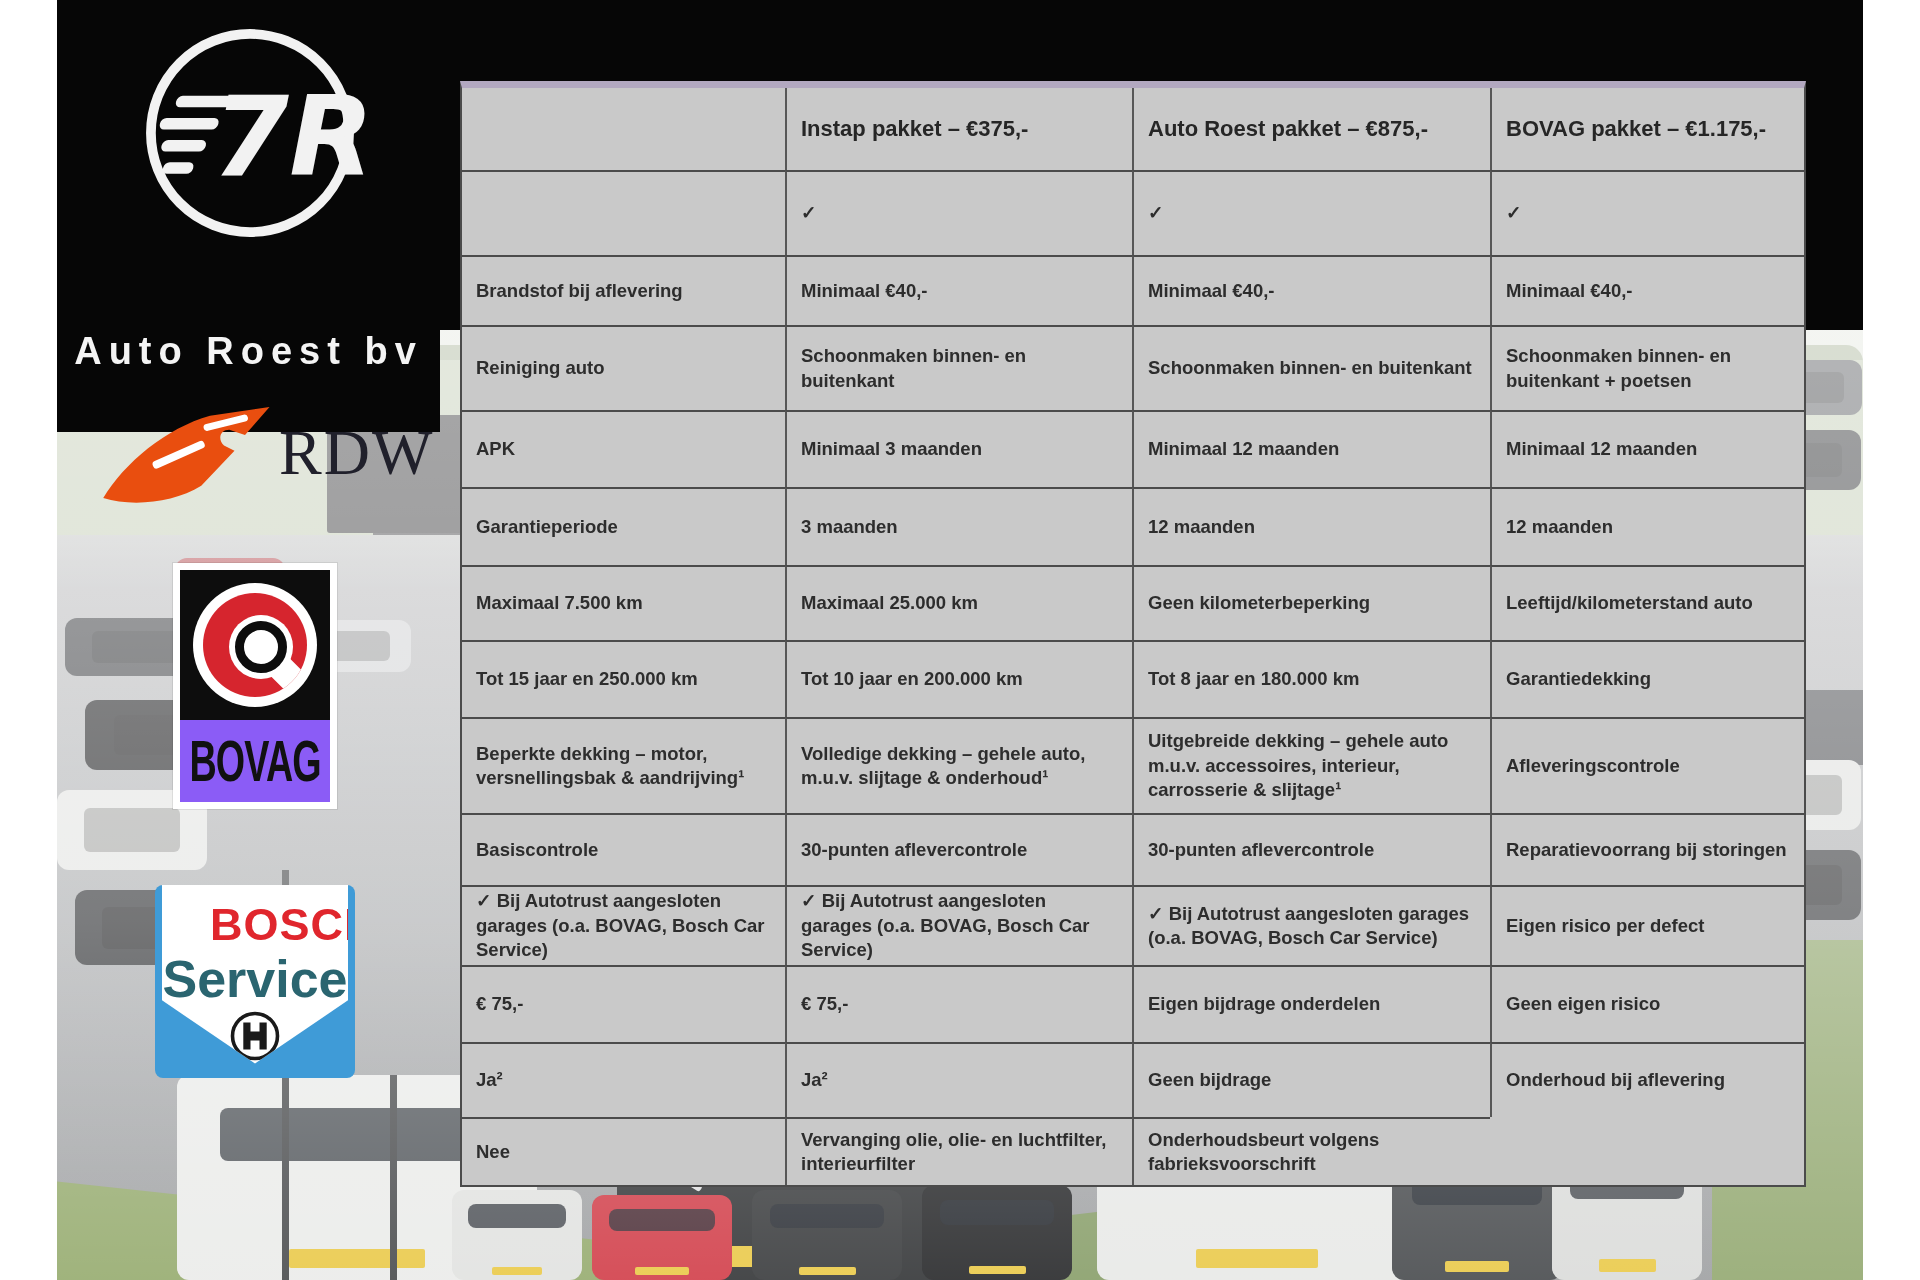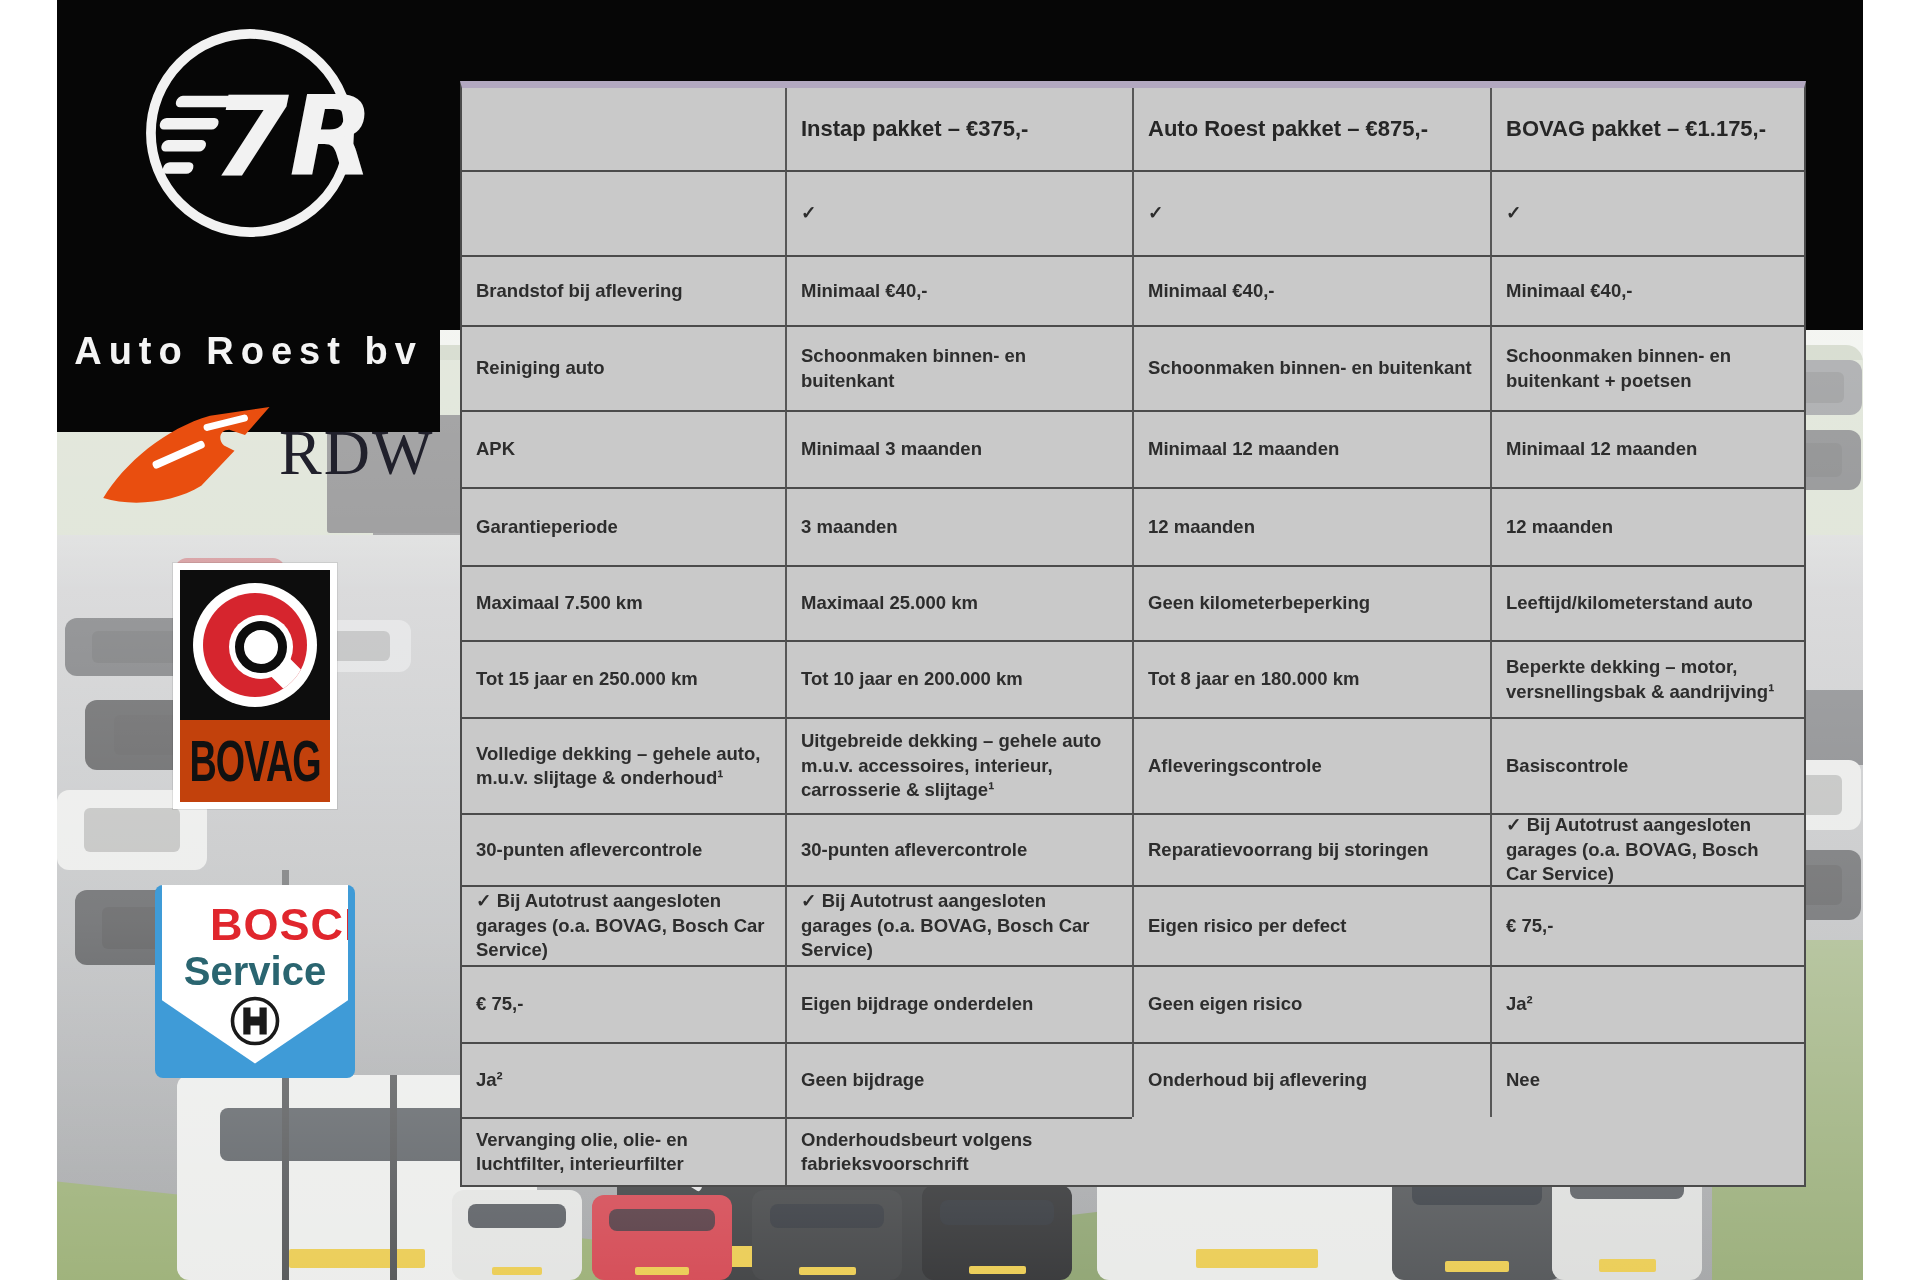--- a/index.html
+++ b/index.html
@@ -57,31 +57,31 @@
   .rdw-logo{position:absolute;left:98px;top:400px;width:320px;height:120px;display:flex;align-items:center;}
   .rdw-wing{width:175px;height:112px;flex:0 0 auto;}
   .rdw-text{font-family:"Liberation Serif", serif;font-size:64px;color:#20202b;letter-spacing:2px;margin-left:6px;margin-top:-14px;}
   
   .bovag-logo{position:absolute;left:173px;top:563px;width:150px;background:#ffffff;padding:7px;box-shadow:0 0 0 1px rgba(0,0,0,.08);}
   .bovag-top{position:relative;width:150px;height:150px;background:#0d0d0d;}
   .bv-ring{position:absolute;left:13px;top:13px;width:124px;height:124px;border-radius:50%;background:#ffffff;}
   .bv-disc{position:absolute;left:10px;top:10px;width:104px;height:104px;border-radius:50%;background:#d6252e;overflow:hidden;}
   .bv-handle{position:absolute;left:48px;top:44px;width:74px;height:26px;background:#ffffff;border-radius:14px;transform:rotate(45deg);transform-origin:12px 13px;}
   .bv-hub{position:absolute;left:32px;top:28px;width:34px;height:34px;border-radius:50%;background:#ffffff;border:9px solid #0d0d0d;box-shadow:0 0 0 6px #ffffff;}
-  .bovag-band{width:150px;height:82px;background:#c2410c;display:flex;align-items:center;justify-content:center;}
+  .bovag-band{width:150px;height:82px;background:#8b5cf6;display:flex;align-items:center;justify-content:center;}
   .bovag-band span{font-size:46px;font-weight:700;color:#111111;transform:scale(.82,1.25);letter-spacing:-1px;}
   
   .bosch-logo{position:absolute;left:155px;top:885px;width:200px;height:193px;background:#3f9bd7;border-radius:8px;padding:0;}
   .bosch-shield{
     position:absolute;left:7px;top:0;width:186px;height:186px;background:#ffffff;
     clip-path:polygon(0 0,100% 0,100% 62%,50% 96%,0 62%);
     text-align:center;
   }
   .bosch-word{margin-top:14px;font-size:45px;font-weight:700;letter-spacing:1px;color:#e0262d;padding-left:48px;}
-  .service-word{margin-top:-2px;font-size:40px;font-weight:700;color:#2a6570;}
+  .service-word{margin-top:-2px;font-size:52px;font-weight:700;color:#2a6570;}
   .bosch-anchor{margin-top:0px;}
 </style>
 </head>
 <body>
 
 <div class="photo">
   <div class="treeline"></div>
   <div class="field"></div>
   <div class="building"></div>
   <div class="building2"></div>
@@ -213,20 +213,21 @@
 
   <div class="td">Maximaal 7.500 km</div>
   <div class="td">Maximaal 25.000 km</div>
   <div class="td">Geen kilometerbeperking</div>
 
   <div class="td">Leeftijd/kilometerstand auto</div>
   <div class="td">Tot 15 jaar en 250.000 km</div>
   <div class="td">Tot 10 jaar en 200.000 km</div>
   <div class="td">Tot 8 jaar en 180.000 km</div>
 
+  <div class="td">Garantiedekking</div>
   <div class="td">Beperkte dekking – motor, versnellingsbak &amp; aandrijving¹</div>
   <div class="td">Volledige dekking – gehele auto, m.u.v. slijtage &amp; onderhoud¹</div>
   <div class="td">Uitgebreide dekking – gehele auto m.u.v. accessoires, interieur, carrosserie &amp; slijtage¹</div>
 
   <div class="td">Afleveringscontrole</div>
   <div class="td">Basiscontrole</div>
   <div class="td">30-punten aflevercontrole</div>
   <div class="td">30-punten aflevercontrole</div>
 
   <div class="td">Reparatievoorrang bij storingen</div>

